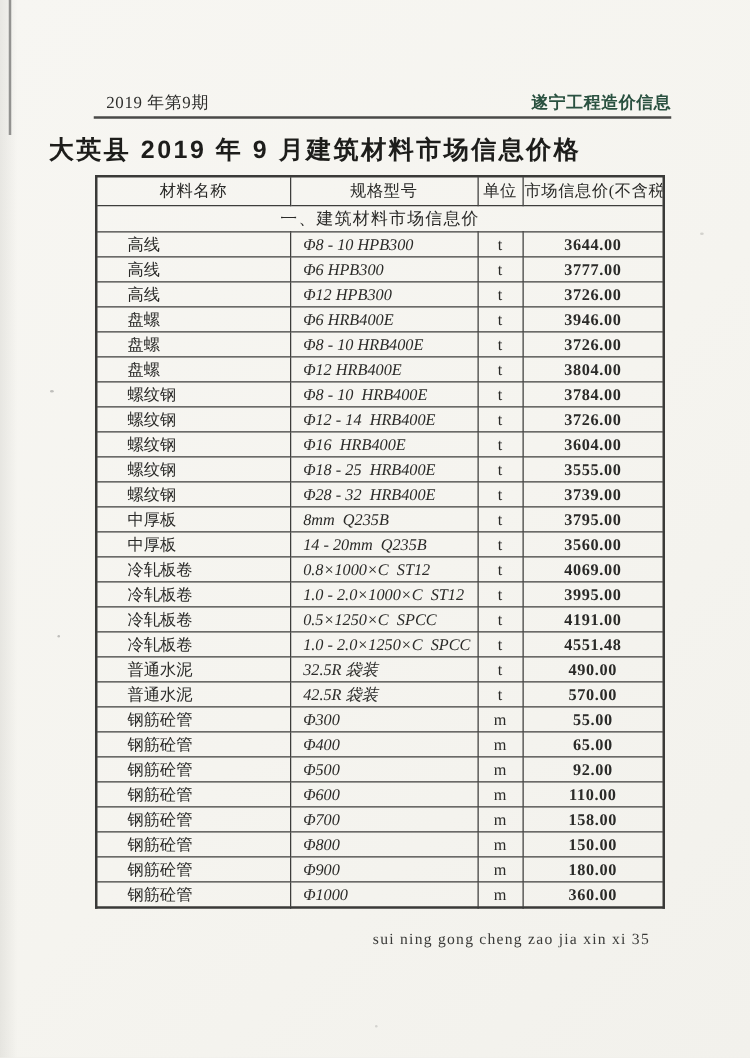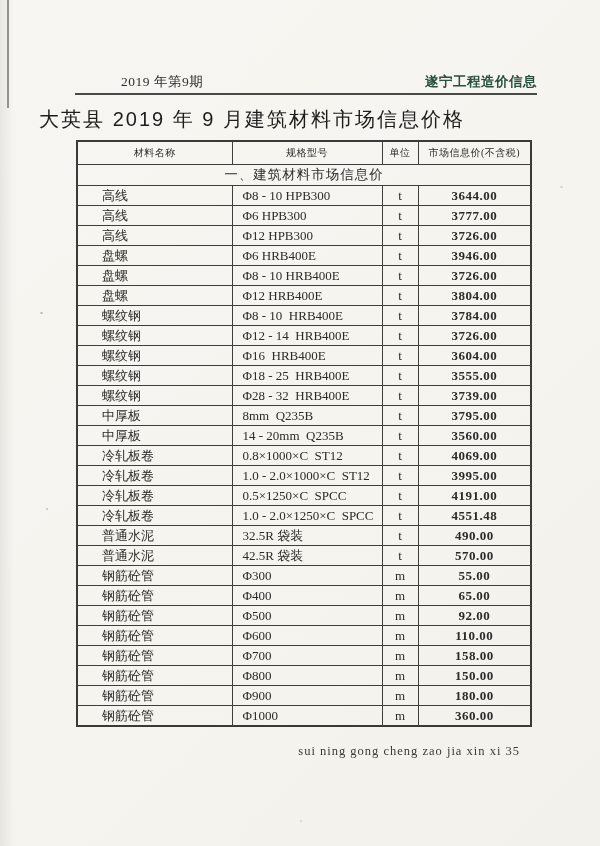--- a/index.html
+++ b/index.html
@@ -27,59 +27,59 @@
   .speck.s1{left:40px;top:312px;width:3px;height:2px;}
   .speck.s2{left:46px;top:508px;width:2px;height:2px;}
   .speck.s3{left:560px;top:186px;width:3px;height:2px;background:rgba(90,90,88,.22);}
   .speck.s4{left:300px;top:820px;width:2px;height:2px;background:rgba(90,90,88,.2);}
 
   .header{
     position:absolute;top:73px;left:85px;width:452px;
     display:flex;justify-content:space-between;align-items:baseline;
     font-size:13.5px;letter-spacing:.5px;
   }
-  .hdr-left{color:#2e2e2c;margin-left:36px;}
+  .hdr-left{color:#2e2e2c;}
   .hdr-right{font-weight:bold;}
   .header-rule{
     position:absolute;top:93px;left:75px;width:462px;height:1.5px;
     background:#4a4a48;
   }
   .title{
     position:absolute;top:106px;left:0;width:504px;margin:0;
     text-align:center;
     font-family:"Liberation Sans","DejaVu Sans",sans-serif;
-    font-size:20px;font-weight:normal;letter-spacing:2px;color:#1d1d1b;
+    font-size:20px;font-weight:bold;letter-spacing:2px;color:#1d1d1b;
   }
   table.price-table{
     position:absolute;top:140px;left:76px;width:454px;
     border-collapse:collapse;table-layout:fixed;
     font-size:13px;color:#2a2a28;
   }
   .price-table col.c-material{width:155px;}
   .price-table col.c-spec{width:150px;}
   .price-table col.c-unit{width:36px;}
   .price-table col.c-price{width:113px;}
   .price-table th,.price-table td{
     border:1px solid #3e3e3c;
     height:19px;line-height:19px;
     padding:0 4px;
     overflow:hidden;white-space:pre;
   }
   .price-table{border:2px solid #3a3a38;}
   .price-table thead th{
     height:22px;line-height:22px;
-    font-weight:normal;text-align:center;font-size:10px;
+    font-weight:normal;text-align:center;font-size:13px;
     letter-spacing:.5px;padding:0 1px;margin-left:44px;
   }
   td.section-cell{
     text-align:center;height:20px;line-height:20px;letter-spacing:1px;
     font-size:13.5px;
   }
   td.col-material{text-align:left;padding-left:24px;}
-  td.col-spec{text-align:left;padding-left:10px;}
+  td.col-spec{text-align:left;padding-left:10px;font-style:italic;}
   td.col-unit{text-align:center;}
   td.col-price{text-align:center;letter-spacing:.5px;font-weight:bold;}
   .footer{
     position:absolute;top:744px;left:0;width:520px;
     text-align:right;
     font-size:12.5px;letter-spacing:1px;color:#3a3a38;
     font-family:"Liberation Serif","DejaVu Serif",serif;
   }
 </style>
 </head>

